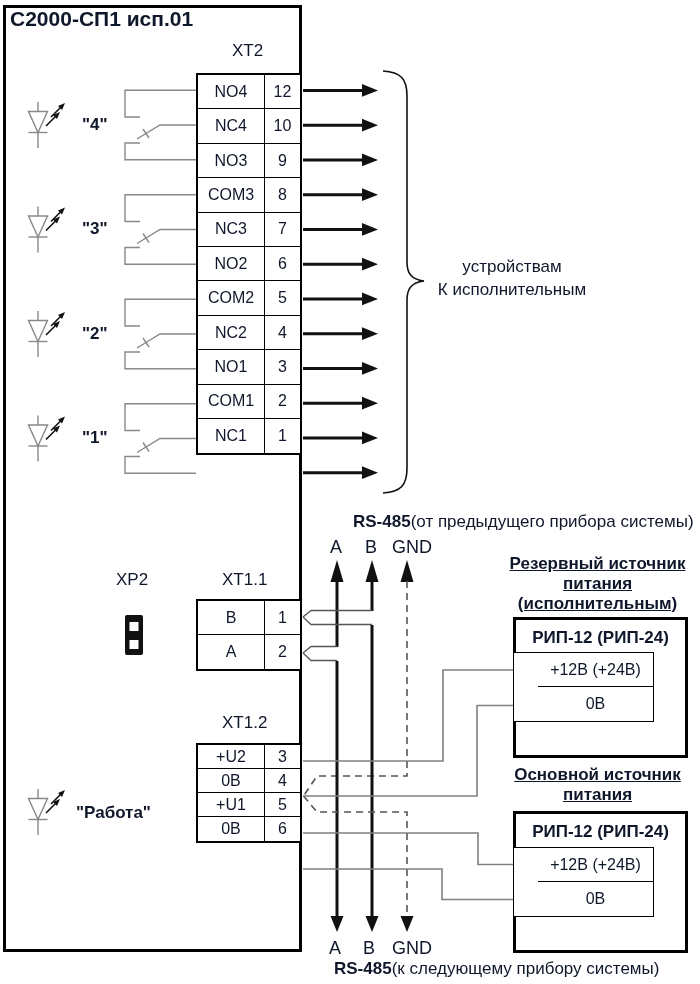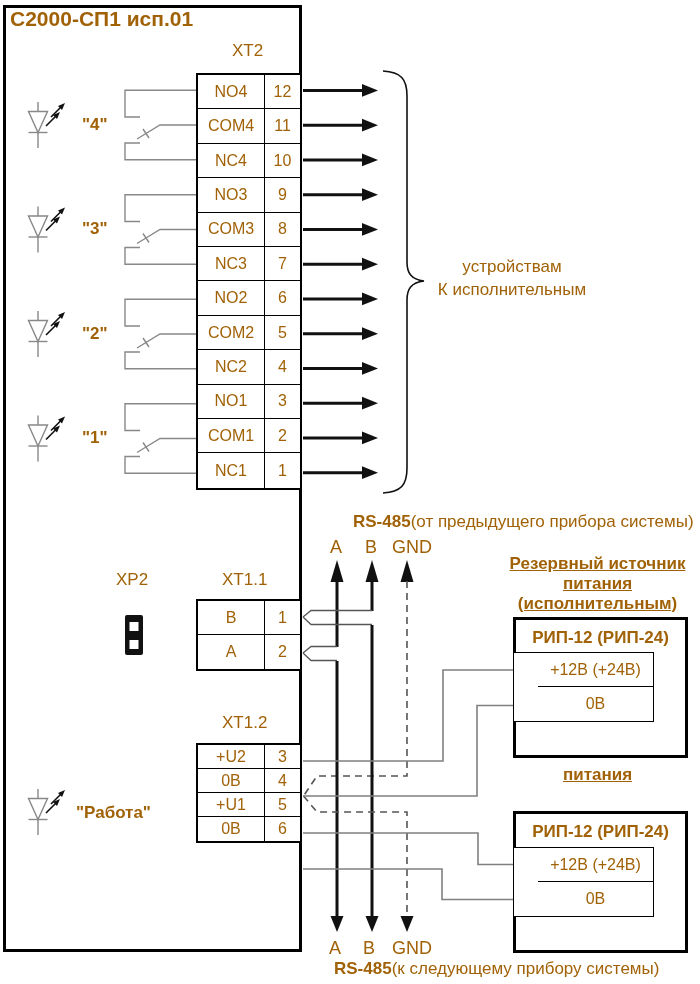--- a/index.html
+++ b/index.html
@@ -1,17 +1,17 @@
 <!DOCTYPE html>
 <html><head>
 <meta charset="utf-8">
 <style>
   html,body{margin:0;padding:0;background:#fff;}
   #canvas{position:relative;width:700px;height:984px;background:#fff;overflow:hidden;
-          font-family:"Liberation Sans", sans-serif;color:#a16207;}
+          font-family:"Liberation Sans", sans-serif;color:#0f172a;}
   .abs{position:absolute;}
   #svgLayer{position:absolute;left:0;top:0;pointer-events:none;}
   .device-box{left:3px;top:5px;width:299px;height:947px;border:3px solid #000;box-sizing:border-box;}
   .title{left:10px;top:7px;font-size:21px;font-weight:bold;white-space:nowrap;}
   .conn-label{font-size:17px;white-space:nowrap;}
   .tt{box-sizing:border-box;border:2px solid #000;background:#fff;width:106px;}
   .tr{display:flex;box-sizing:border-box;border-bottom:1.5px solid #000;}
   .tr:last-child{border-bottom:none;}
   .tl{width:67px;border-right:1.5px solid #000;display:flex;align-items:center;justify-content:center;
       font-size:16px;box-sizing:border-box;}
@@ -192,24 +192,20 @@
   <div class="abs device-box"></div>
   <div class="abs title">С2000-СП1 исп.01</div>
 
   <div class="abs conn-label" style="left:232px;top:41px;">XT2</div>
   <div class="abs tt xt2" style="left:196px;top:73px;">
     <div class="tr">
         <div class="tl">NO4</div>
         <div class="tn">12</div>
       </div>
     <div class="tr">
-        <div class="tl">COM4</div>
-        <div class="tn">11</div>
-      </div>
-    <div class="tr">
         <div class="tl">NC4</div>
         <div class="tn">10</div>
       </div>
     <div class="tr">
         <div class="tl">NO3</div>
         <div class="tn">9</div>
       </div>
     <div class="tr">
         <div class="tl">COM3</div>
         <div class="tn">8</div>
@@ -310,20 +306,21 @@
   </div>
   <div class="abs psu" style="left:513px;top:617px;height:141px;">
     <div class="psu-title">РИП-12 (РИП-24)</div>
     <div class="psu-tt" style="top:32px;">
       <div class="psu-row">+12В (+24В)</div>
       <div class="psu-row">0В</div>
     </div>
   </div>
 
   <div class="abs psu-header" style="left:500px;top:765px;width:195px;">
+    <div>Основной источник</div>
     <div>питания</div>
   </div>
   <div class="abs psu" style="left:513px;top:811px;height:142px;">
     <div class="psu-title">РИП-12 (РИП-24)</div>
     <div class="psu-tt" style="top:33px;">
       <div class="psu-row">+12В (+24В)</div>
       <div class="psu-row">0В</div>
     </div>
   </div>
 

